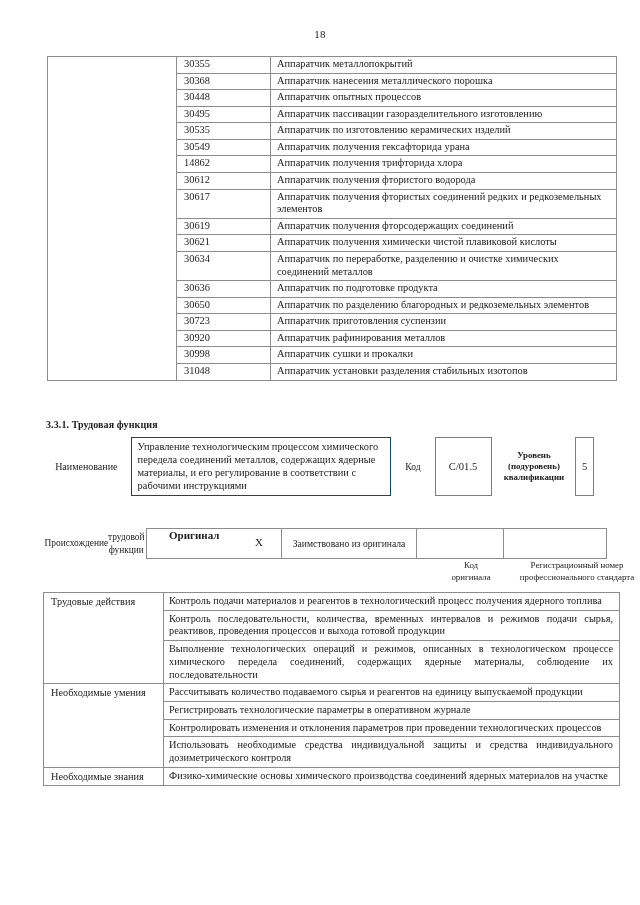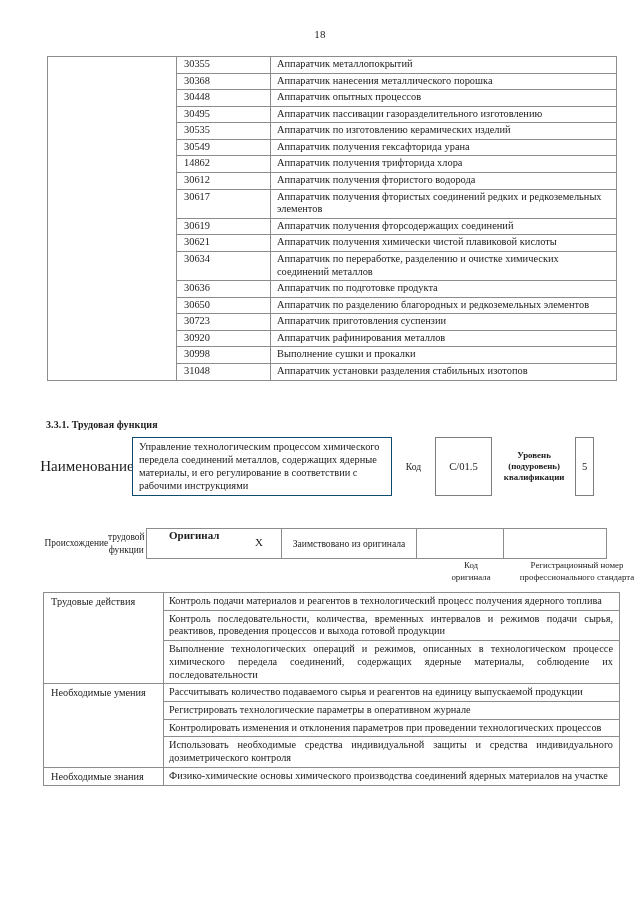--- a/index.html
+++ b/index.html
@@ -87,21 +87,21 @@
     top: 437px;
     width: 548px;
     display: flex;
     align-items: stretch;
   }
   .lbl-naming {
     width: 86px;
     display: flex;
     align-items: center;
     justify-content: center;
-    font-size: 15px;
+    font-size: 10px;
     text-align: center;
     padding-right: 4px;
     box-sizing: border-box;
   }
   .box-naming {
     width: 265px;
     border: 1px solid #0c4a6e;
     box-sizing: border-box;
     font-size: 10.4px;
     line-height: 1.235;
@@ -319,21 +319,21 @@
         <tr>
           <td class="col-code">30723</td>
           <td class="col-name">Аппаратчик приготовления суспензии</td>
         </tr>
         <tr>
           <td class="col-code">30920</td>
           <td class="col-name">Аппаратчик рафинирования металлов</td>
         </tr>
         <tr>
           <td class="col-code">30998</td>
-          <td class="col-name">Выполнение сушки и прокалки</td>
+          <td class="col-name">Аппаратчик сушки и прокалки</td>
         </tr>
         <tr>
           <td class="col-code">31048</td>
           <td class="col-name">Аппаратчик установки разделения стабильных изотопов</td>
         </tr>
       </tbody>
   </table>
 
   <div class="section-heading">3.3.1. Трудовая функция</div>
 

